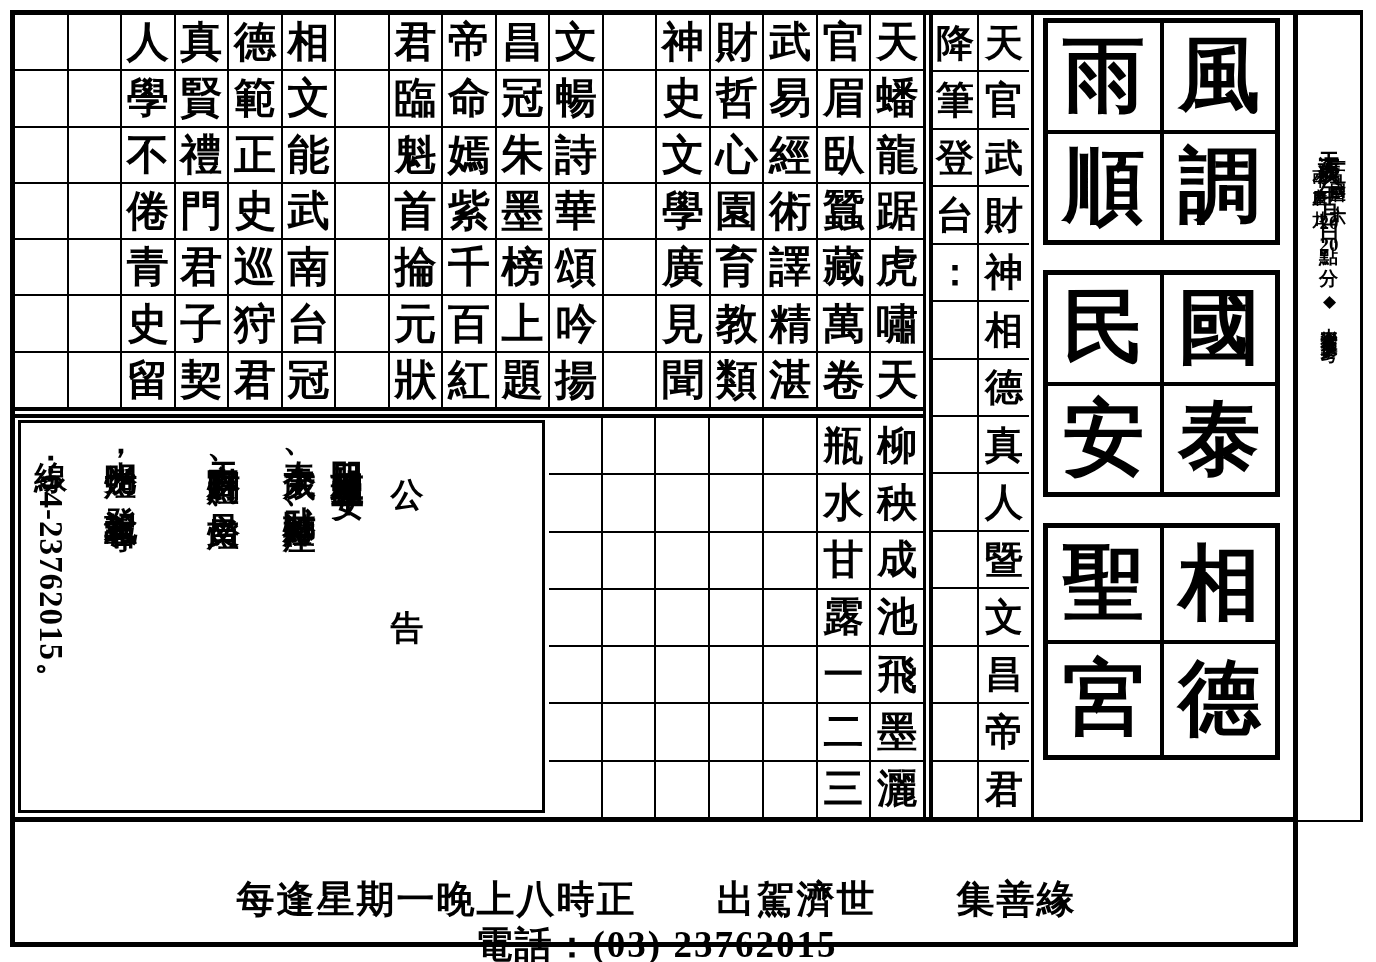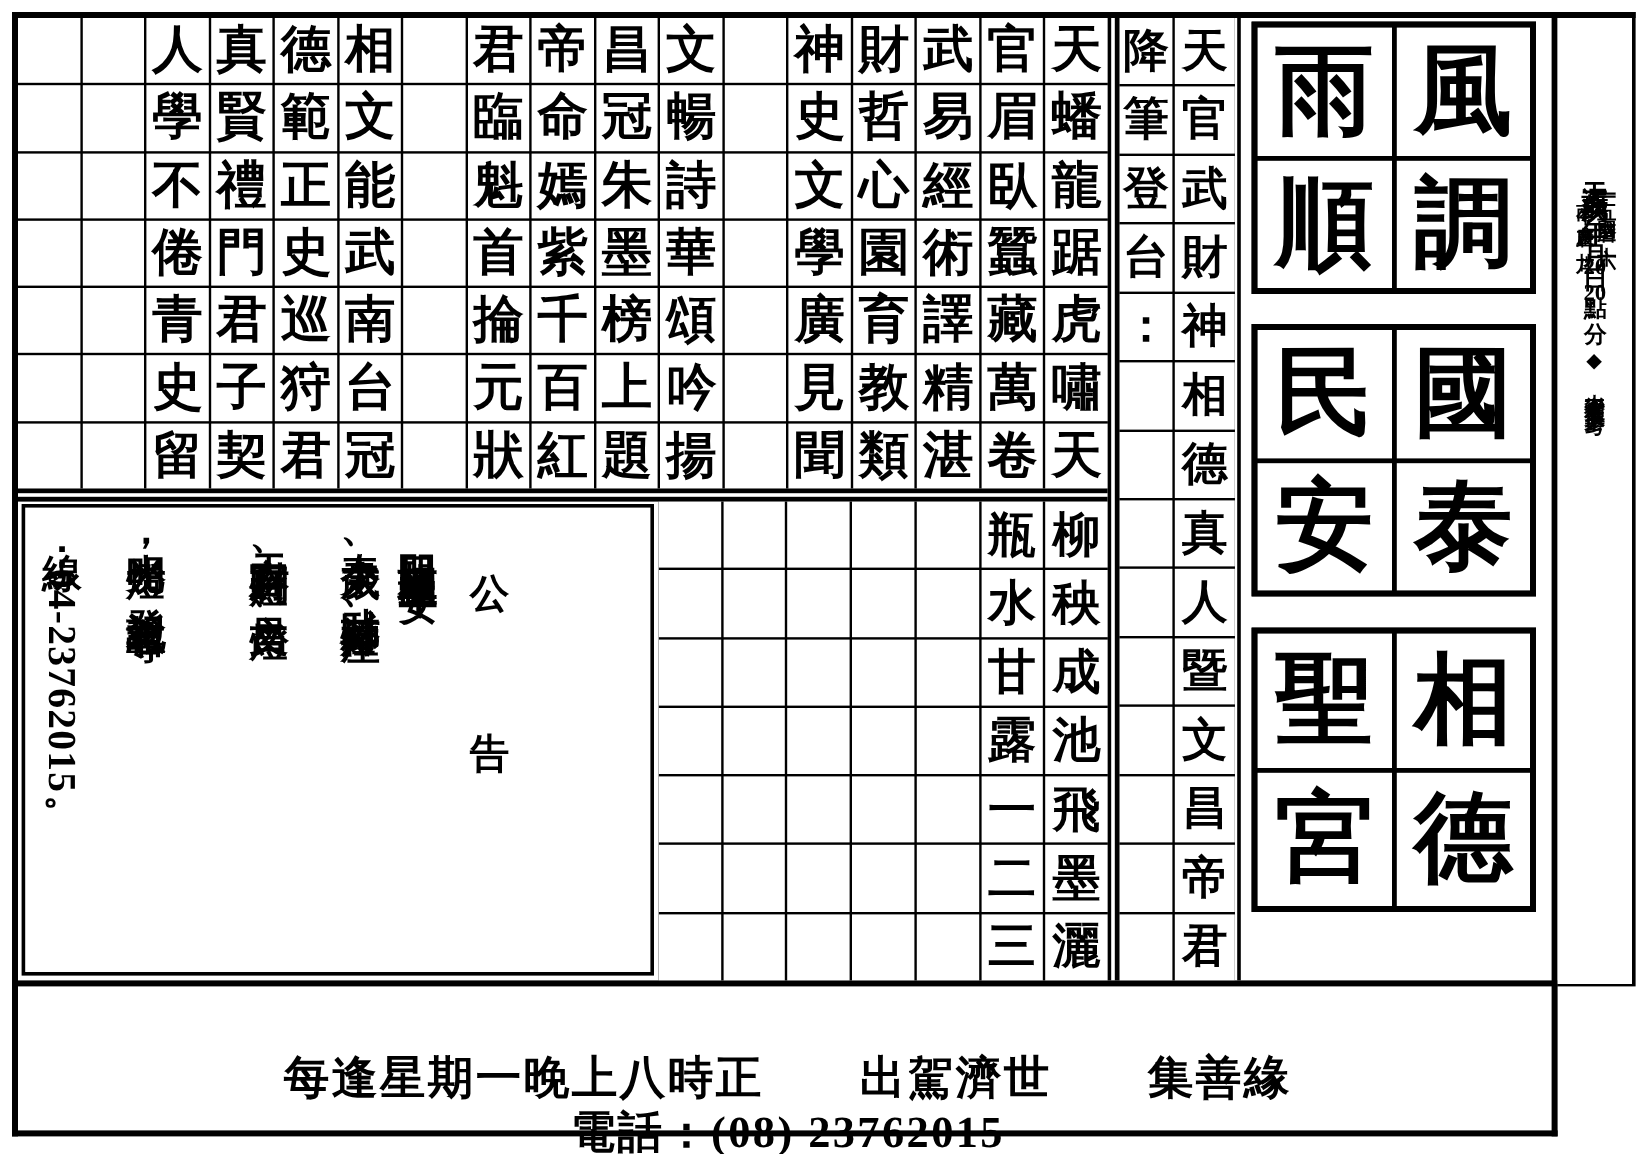--- a/index.html
+++ b/index.html
@@ -388,17 +388,17 @@
       <span class="vtext subr">十六</span>
     </div>
     <div class="vtext dmid">日</div>
     <div class="vtext dtime"><span class="tcy">20</span><span>點</span><span class="tcy">20</span><span>分</span></div>
     <div class="vtext dnote">◆本鸞文僅供參考</div>
   </div>
 
   <div class="footer">
     <div class="fline1">每逢星期一晚上八時正　　出駕濟世　　集善緣</div>
     <div class="fline2">
-      <span>電話：(08) 23762015</span>
+      <span>電話：(03) 23762015</span>
     </div>
   </div>
 
 </div>
 
 </body></html>

